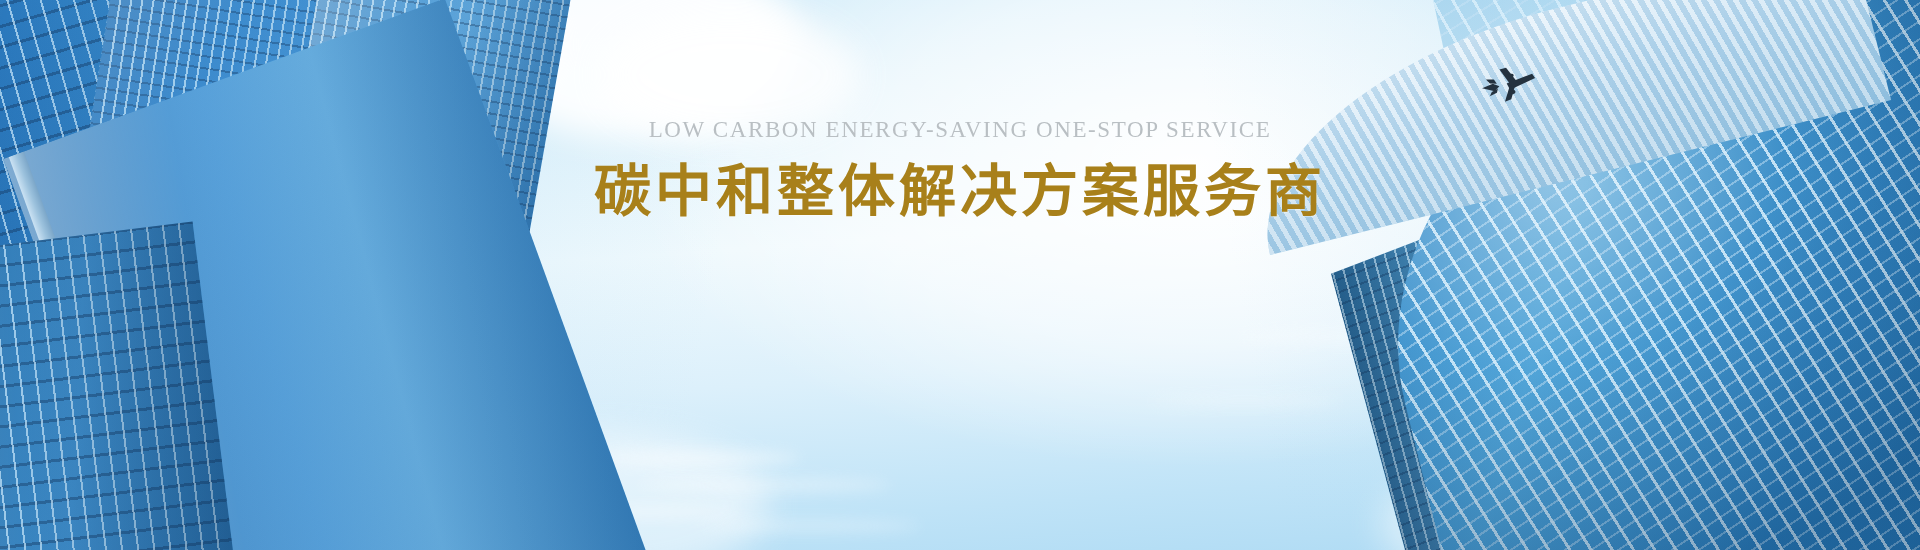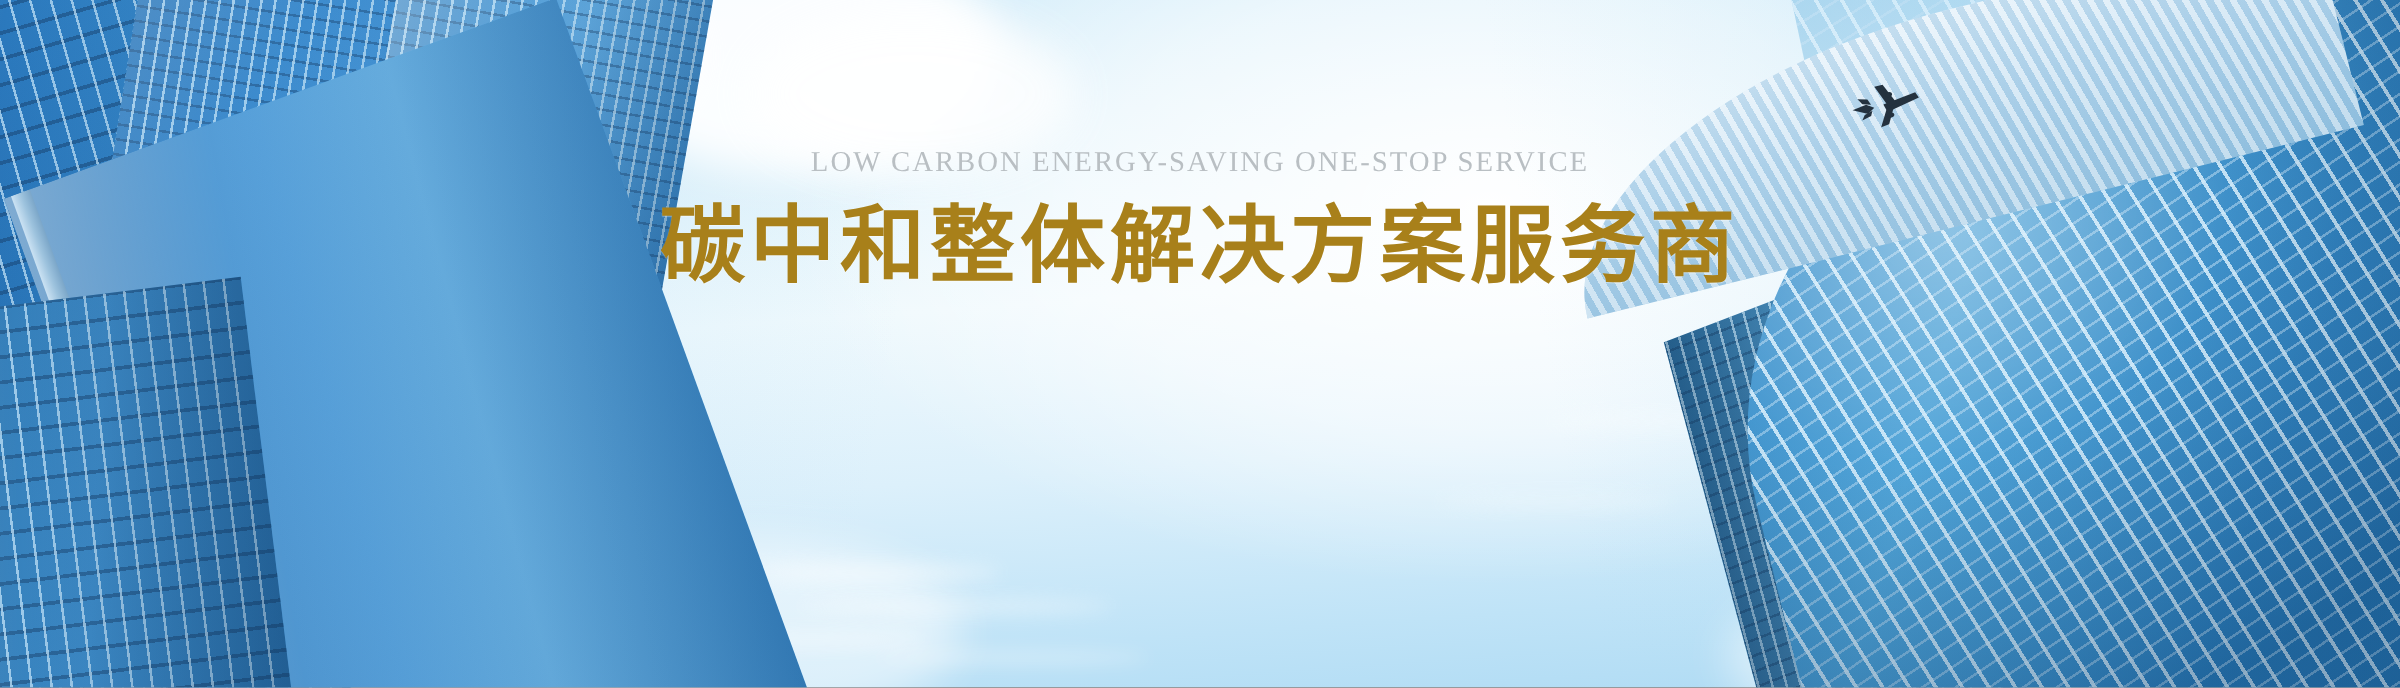--- a/index.html
+++ b/index.html
@@ -11,21 +11,21 @@
   body {
     font-family: "Liberation Sans", "DejaVu Sans", sans-serif;
   }
 
   
   .banner {
     position: relative;
     width: 1920px;
     height: 550px;
     overflow: hidden;
-    background: #000000;
+    background: #4c1d95;
   }
 
   
   .sky {
     position: absolute;
     inset: 0;
     background:
       radial-gradient(ellipse 780px 420px at 62% 30%, rgba(255,255,255,0.96) 0%, rgba(255,255,255,0.55) 42%, rgba(255,255,255,0.0) 72%),
       linear-gradient(176deg, #cdeaf9 0%, #dff2fb 22%, #eff9fd 44%, #dcf0fb 64%, #bfe3f7 84%, #abd9f3 100%);
   }
@@ -187,21 +187,21 @@
     font-size: 45px;
     font-weight: 400;
     color: #b28a2b;
     letter-spacing: 5px;
     line-height: 1;
     margin: 0 0 24px 0;
     white-space: nowrap;
   }
   .headline {
     font-family: Liberation Sans, sans-serif;
-    font-size: 68px;
+    font-size: 57px;
     font-weight: 700;
     color: #a8801a;
     letter-spacing: 4px;
     line-height: 1;
     margin: 0;
     white-space: nowrap;
     text-shadow: 0 1px 1px rgba(255,255,255,0.45);
   }
 </style>
 </head>

